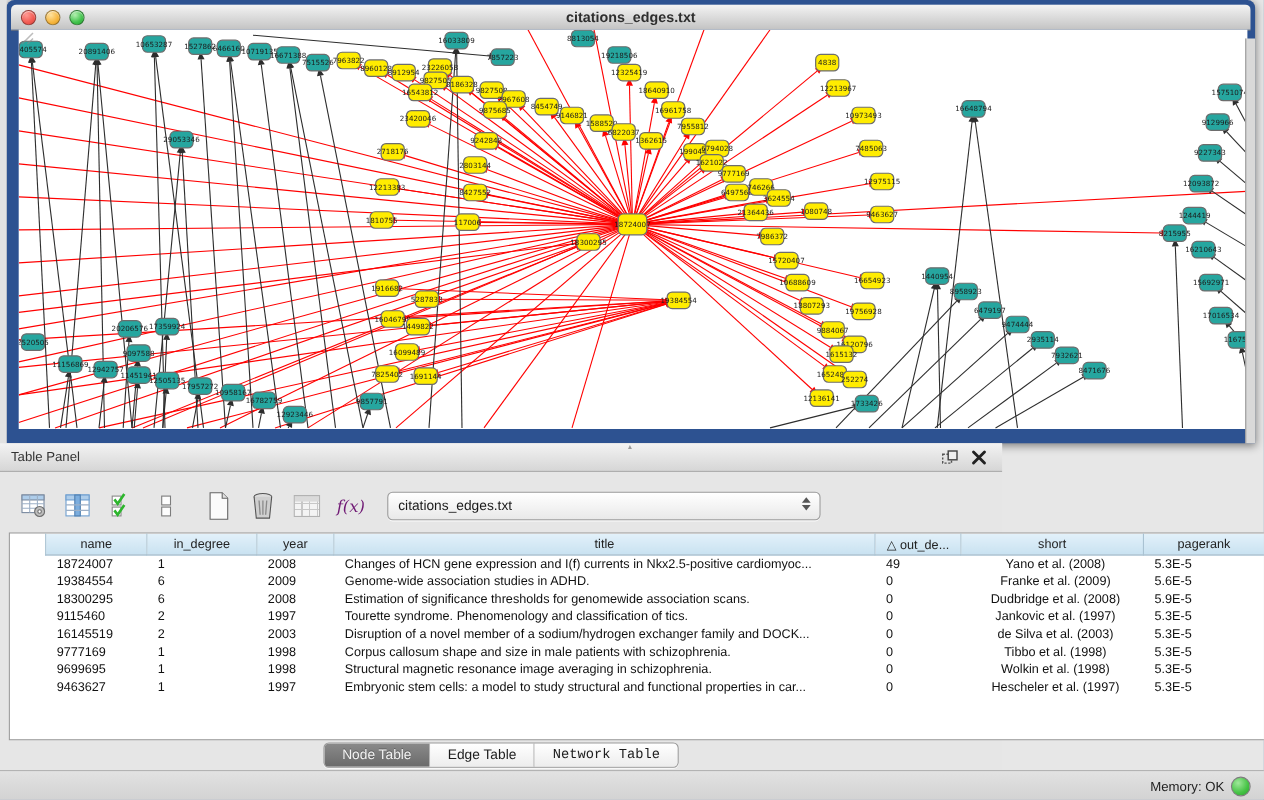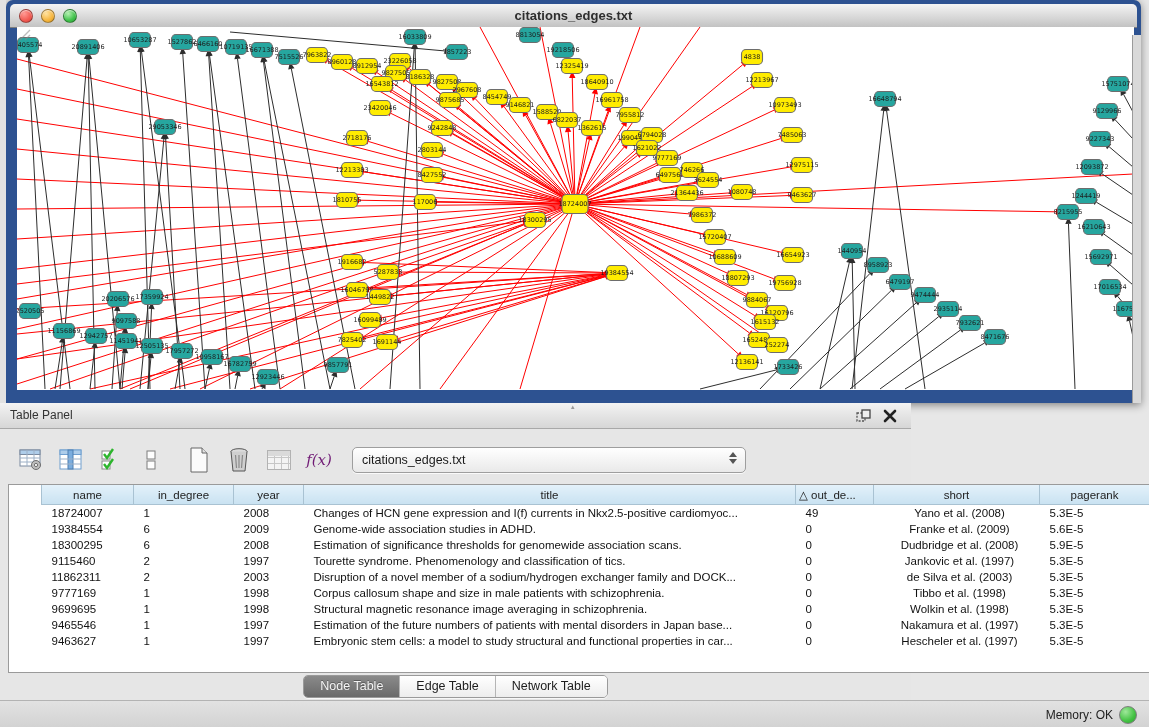--- a/index.html
+++ b/index.html
@@ -43,21 +43,21 @@
   table.data{border-collapse:collapse;table-layout:fixed;width:1108px;font-size:11.5px;color:#111;}
   table.data th{height:19px;background:linear-gradient(#e3f1fa,#c9e2f1);border:1px solid #a9c2d2;border-top:none;font-weight:normal;font-size:11.5px;color:#222;text-align:center;padding:0 3px;overflow:hidden;white-space:nowrap;}
   table.data td{height:16px;padding:0 4px 0 10px;white-space:nowrap;overflow:hidden;text-overflow:ellipsis;}
   td.c-short{text-align:center;padding-left:4px;}
   .vscroll{position:absolute;right:8px;top:2px;width:12px;height:181px;background:#fbfbfb;border:1px solid #cfcfcf;border-radius:6px;}
   .vthumb{position:absolute;left:1px;top:2px;width:8px;height:22px;background:linear-gradient(90deg,#cfcfcf,#ababab);border-radius:5px;cursor:pointer;}
 
   .tabbar{position:absolute;left:0;top:272px;width:100%;display:flex;justify-content:center;}
   .seg{display:flex;border:1px solid #9a9a9a;border-radius:5px;overflow:hidden;box-shadow:0 1px 0 rgba(255,255,255,.7);}
   .seg-btn{height:21px;line-height:21px;padding:0 16px;font-size:12.5px;background:linear-gradient(#ffffff,#ededed);color:#1c1c1c;border-right:1px solid #b5b5b5;cursor:pointer;}
-  .seg-btn:last-child{border-right:none;}
+  .seg-btn:last-child{border-right:none;font-family:Liberation Mono, monospace;}
   .seg-btn.sel{background:linear-gradient(#8a8a8a,#6a6a6a);color:#f3f3f3;text-shadow:0 -1px 0 rgba(0,0,0,.3);}
 
   
   .statusbar{position:absolute;left:0;top:700px;width:1149px;height:27px;background:linear-gradient(#e2e2e2,#d2d2d2);border-top:1px solid #b3b3b3;}
   .mem-label{position:absolute;right:36px;top:7px;font-size:12px;color:#222;}
   .mem-dot{position:absolute;right:12px;top:5px;width:16px;height:16px;border-radius:50%;background:radial-gradient(circle at 35% 30%,#9fe89a,#43c243 60%,#2f9e33);border:1px solid #7d7d7d;}
 
   
   .ico-grid{width:22px;height:18px;border:1px solid #7a8aa0;background:
     linear-gradient(#bcd3ea,#bcd3ea) 0 0/22px 5px no-repeat,
@@ -880,21 +880,21 @@
             <col style="width:78px">
             <col style="width:166px">
             <col style="width:110px">
         </colgroup>
         <thead id="thead">
             <tr>
               <th>name</th>
               <th>in_degree</th>
               <th>year</th>
               <th>title</th>
-              <th style="text-align: left; margin-left: 34px;">△ out_de...</th>
+              <th style="text-align: center; margin-left: 34px;">△ out_de...</th>
               <th>short</th>
               <th>pagerank</th>
             </tr>
           </thead>
         <tbody id="tbody">
             <tr>
               <td>18724007</td>
               <td>1</td>
               <td>2008</td>
               <td>Changes of HCN gene expression and I(f) currents in Nkx2.5-positive cardiomyoc...</td>
@@ -923,21 +923,21 @@
             <tr>
               <td>9115460</td>
               <td>2</td>
               <td>1997</td>
               <td>Tourette syndrome. Phenomenology and classification of tics.</td>
               <td>0</td>
               <td class="c-short">Jankovic et al. (1997)</td>
               <td>5.3E-5</td>
             </tr>
             <tr>
-              <td>11862311</td>
+              <td>16145519</td>
               <td>2</td>
               <td>2003</td>
               <td>Disruption of a novel member of a sodium/hydrogen exchanger family and DOCK...</td>
               <td>0</td>
               <td class="c-short">de Silva et al. (2003)</td>
               <td>5.3E-5</td>
             </tr>
             <tr>
               <td>9777169</td>
               <td>1</td>
@@ -950,29 +950,20 @@
             <tr>
               <td>9699695</td>
               <td>1</td>
               <td>1998</td>
               <td>Structural magnetic resonance image averaging in schizophrenia.</td>
               <td>0</td>
               <td class="c-short">Wolkin et al. (1998)</td>
               <td>5.3E-5</td>
             </tr>
             <tr>
-              <td>9465546</td>
-              <td>1</td>
-              <td>1997</td>
-              <td>Estimation of the future numbers of patients with mental disorders in Japan base...</td>
-              <td>0</td>
-              <td class="c-short">Nakamura et al. (1997)</td>
-              <td>5.3E-5</td>
-            </tr>
-            <tr>
               <td>9463627</td>
               <td>1</td>
               <td>1997</td>
               <td>Embryonic stem cells: a model to study structural and functional properties in car...</td>
               <td>0</td>
               <td class="c-short">Hescheler et al. (1997)</td>
               <td>5.3E-5</td>
             </tr>
           </tbody>
       </table>

